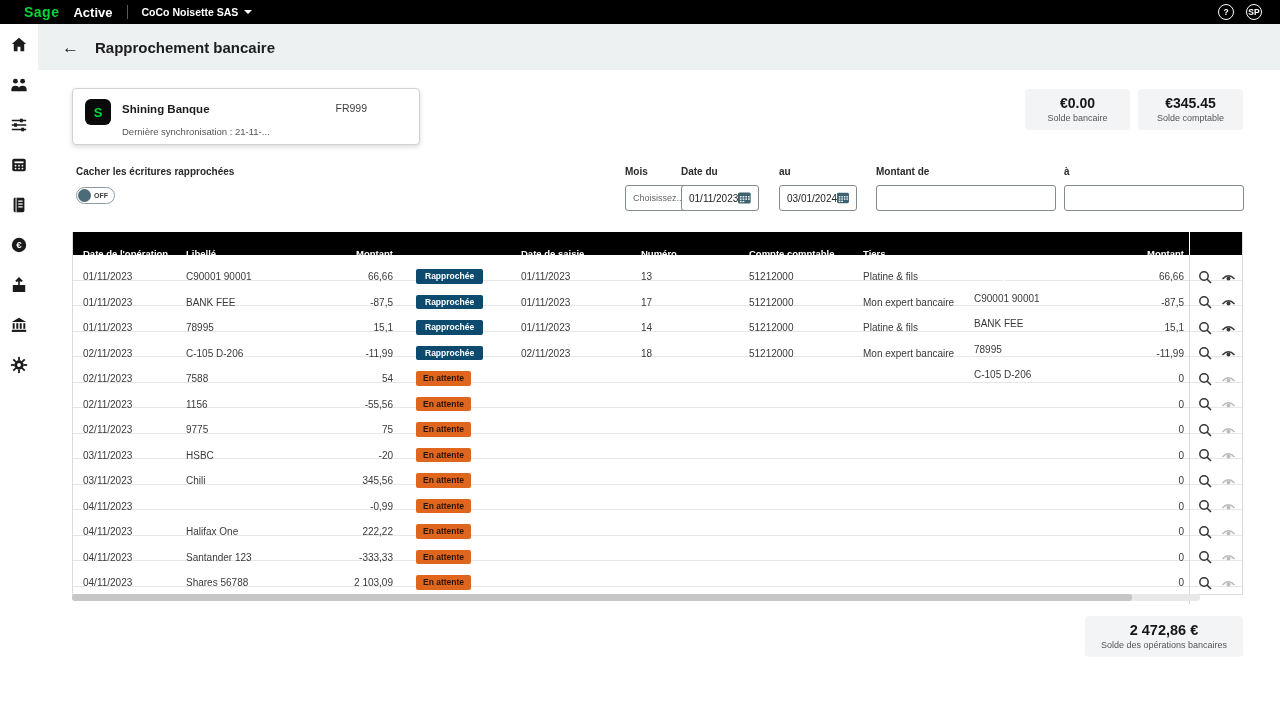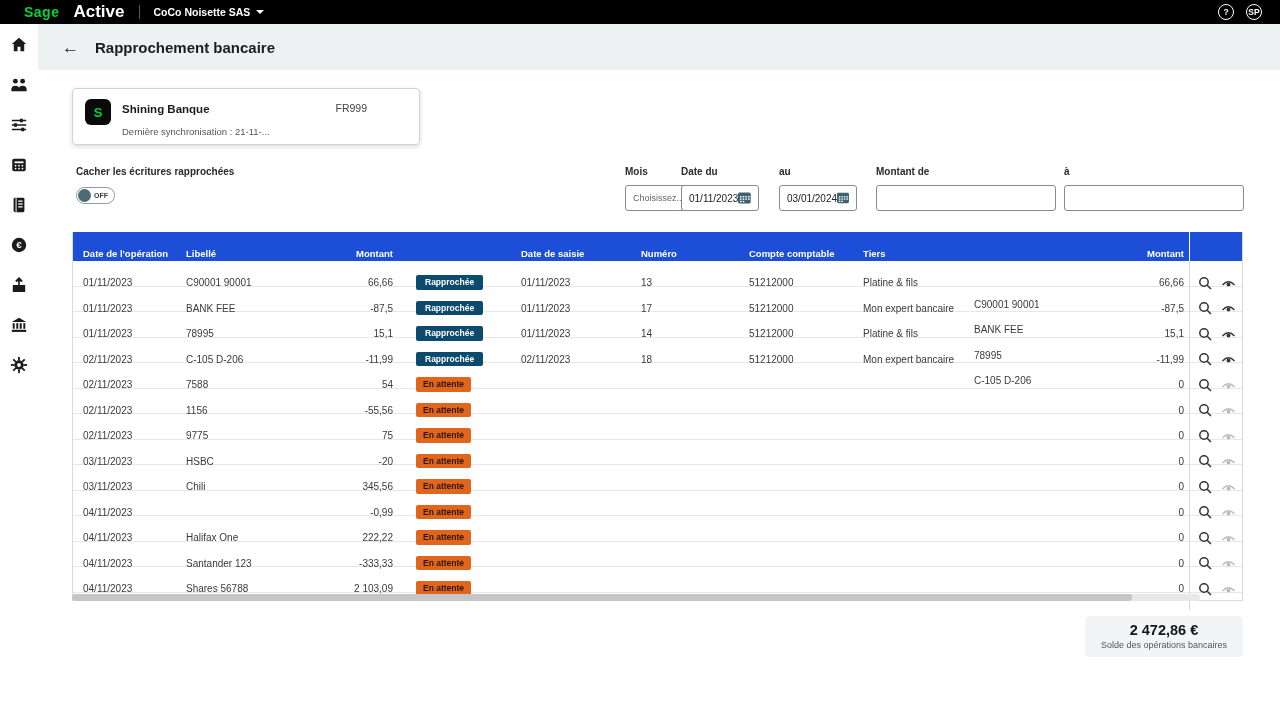--- a/index.html
+++ b/index.html
@@ -1,21 +1,21 @@
 <!DOCTYPE html>
 <html><head>
 <meta charset="utf-8">
 <style>
   * { margin:0; padding:0; box-sizing:border-box; }
   html,body { width:1280px; height:720px; overflow:hidden; background:#fff;
     font-family:"Liberation Sans", sans-serif; }
   
   .topbar { height:24px; background:#000; display:flex; align-items:center; padding:0 10px; }
   .brand { color:#00D639; font-weight:700; font-size:14px; margin-left:14px; letter-spacing:.5px; }
-  .product { color:#fff; font-weight:700; font-size:17px; margin-left:14px; }
+  .product { color:#fff; font-weight:700; font-size:13px; margin-left:14px; }
   .tb-sep { width:1px; height:14px; background:#5a5a5a; margin:0 14px; }
   .company { color:#fff; font-weight:700; font-size:10.5px; display:flex; align-items:center; gap:6px; cursor:pointer; }
   .caret-down { width:0; height:0; border-left:4px solid transparent; border-right:4px solid transparent; border-top:4px solid #fff; }
   .tb-right { margin-left:auto; display:flex; align-items:center; gap:12px; margin-right:8px; }
   .tb-circle { width:16px; height:16px; border:1.5px solid #fff; border-radius:50%; color:#fff;
     font-size:8.5px; font-weight:700; display:flex; align-items:center; justify-content:center; background:#000; cursor:pointer; }
   
   .app { display:flex; height:696px; }
   .sidebar { width:38px; background:#fff; padding-top:12px; display:flex; flex-direction:column; align-items:center; flex:0 0 38px; }
   .side-ic { width:18px; height:18px; margin-bottom:22px; color:#1b1b1b; cursor:pointer; }
@@ -49,21 +49,21 @@
   .fbox { height:26px; border:1px solid #848c90; border-radius:3px; background:#fff; display:flex;
     align-items:center; padding:0 7px; font-size:10px; color:#222; }
   .dropdown { width:66px; justify-content:space-between; color:#666; font-size:9px; cursor:pointer; }
   .dd-caret { width:0; height:0; border-left:4px solid transparent; border-right:4px solid transparent; border-top:5px solid #333; }
   .datebox { width:78px; justify-content:space-between; cursor:text; }
   .amtinput { width:180px; border:1px solid #848c90; border-radius:3px; height:26px; font-size:10px; padding:0 7px;
     font-family:"Liberation Sans",sans-serif; }
   
   :root { --cols: 103px 115px 110px 105px 125px 110px 115px 110px 125px 98px 55px; }
   .table-wrap { position:absolute; left:34px; top:162px; width:1171px; border:1px solid #d8dcde; border-top:none; }
-  .thead { display:grid; grid-template-columns:var(--cols); background:#1d4ed8; height:29px; align-items:center; }
+  .thead { display:grid; grid-template-columns:var(--cols); background:#000000; height:23px; align-items:center; }
   .th { color:#fff; font-weight:700; font-size:9.5px; white-space:nowrap; overflow:hidden; }
   .trow { display:grid; grid-template-columns:var(--cols); height:25.5px; align-items:center;
     border-bottom:1px solid #e7e7e7; background:#fff; cursor:pointer; }
   .td { font-size:10px; color:#3a3a3a; white-space:nowrap; overflow:hidden; }
   .c-date-op,.c-libelle,.c-numero { padding-left:10px; }
   .c-montant { text-align:right; padding-right:8px; }
   .c-status { padding-left:15px; }
   .c-date-saisie { padding-left:15px; }
   .c-compte { padding-left:8px; }
   .c-tiers { padding-left:7px; }
@@ -210,20 +210,30 @@
 
       <div class="bank-card">
         <span class="bank-logo">S</span>
         <span>
           <span class="bank-name">Shining Banque</span>
           <div class="bank-sync">Dernière synchronisation : 21-11-...</div>
         </span>
         <span class="bank-code">FR999</span>
       </div>
 
+      <div class="balances">
+        <div class="bal-box">
+          <div class="bal-val">€0.00</div>
+          <div class="bal-lbl">Solde bancaire</div>
+        </div>
+        <div class="bal-box">
+          <div class="bal-val">€345.45</div>
+          <div class="bal-lbl">Solde comptable</div>
+        </div>
+      </div>
 
       <div class="fgroup" style="left:38px;">
         <span class="flabel">Cacher les écritures rapprochées</span>
         <span class="toggle" style="display:inline-flex;margin-top:2px;">
           <span class="knob"></span>
           <span class="toggle-txt">OFF</span>
         </span>
       </div>
 
       <div class="fgroup" style="left:559px;margin-left:28px;">

